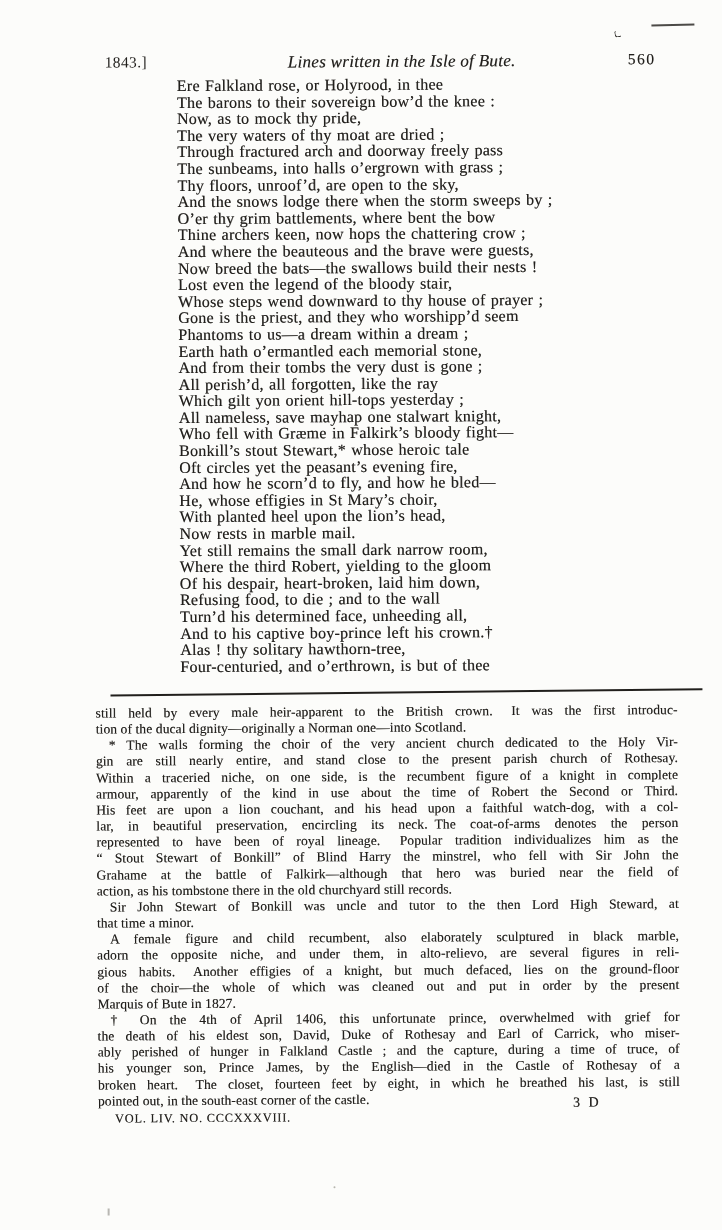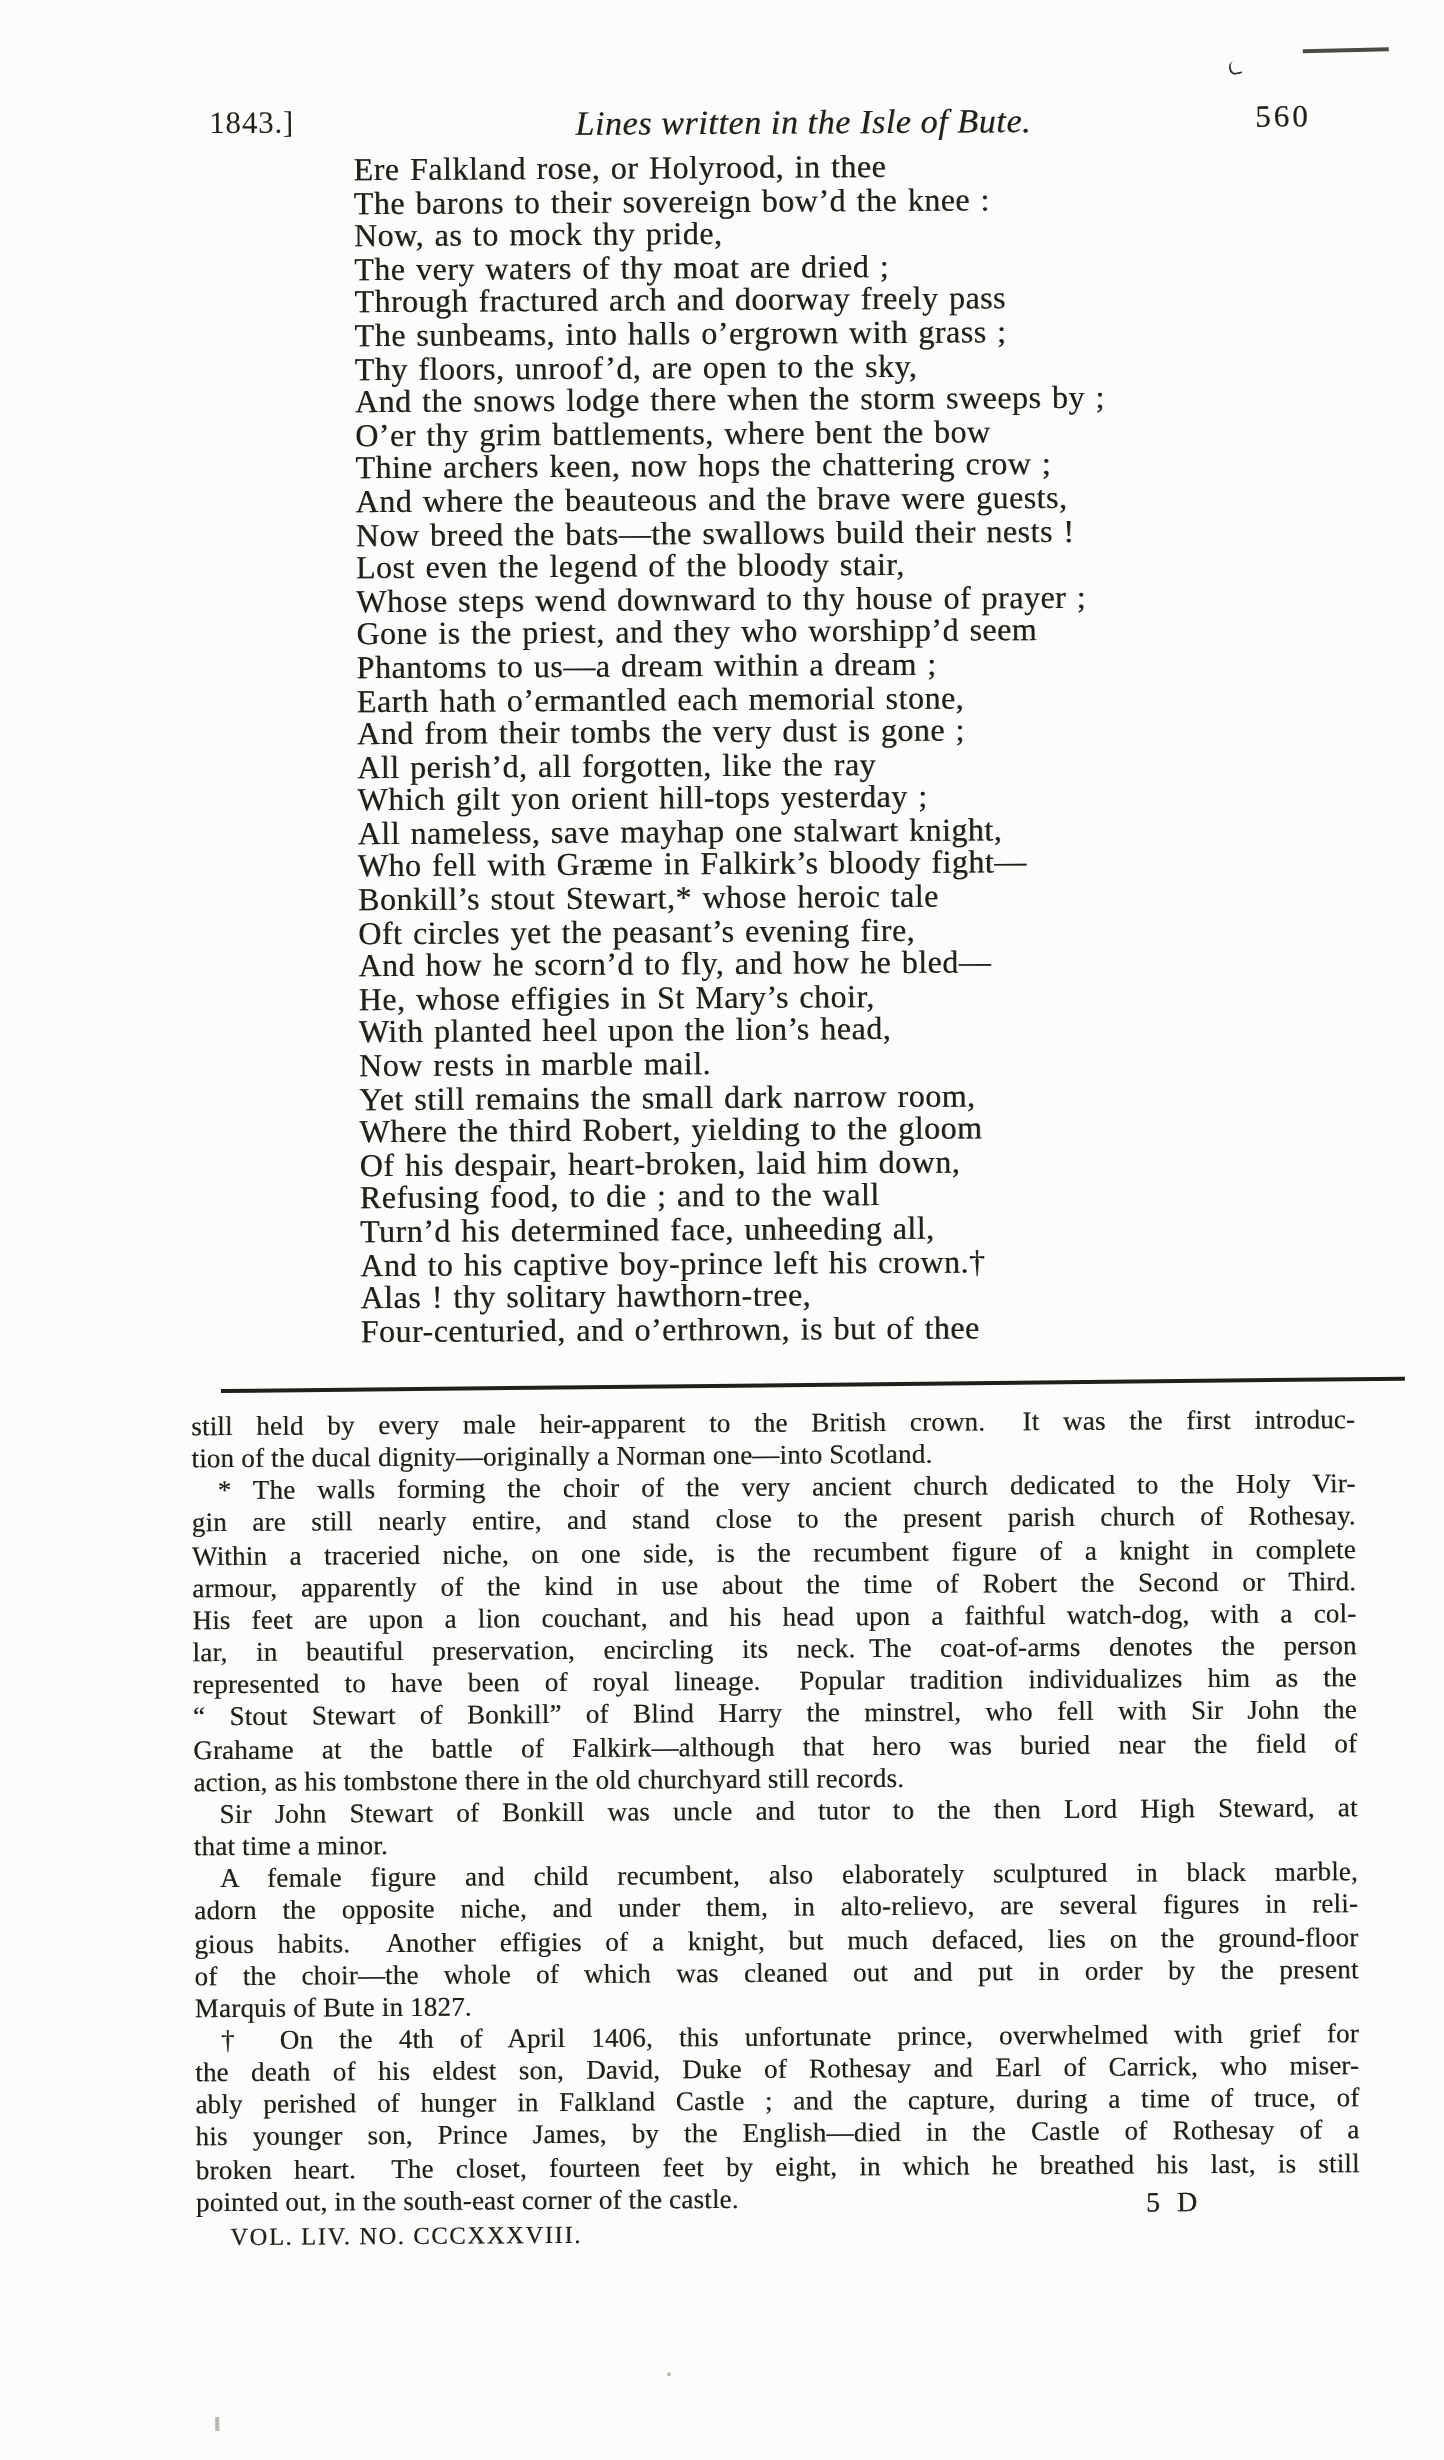--- a/index.html
+++ b/index.html
@@ -144,17 +144,17 @@
         <div class="fn-line">of the choir—the whole of which was cleaned out and put in order by the present</div>
         <div class="fn-line para-end">Marquis of Bute in 1827.</div>
         <div class="fn-line indent">† On the 4th of April 1406, this unfortunate prince, overwhelmed with grief for</div>
         <div class="fn-line">the death of his eldest son, David, Duke of Rothesay and Earl of Carrick, who miser-</div>
         <div class="fn-line">ably perished of hunger in Falkland Castle ; and the capture, during a time of truce, of</div>
         <div class="fn-line">his younger son, Prince James, by the English—died in the Castle of Rothesay of a</div>
         <div class="fn-line">broken heart.  The closet, fourteen feet by eight, in which he breathed his last, is still</div>
         <div class="fn-line para-end">pointed out, in the south-east corner of the castle.</div>
       </div>
 
-    <div class="signature">5 D</div>
+    <div class="signature">3 D</div>
     <div class="volume">VOL. LIV. NO. CCCXXXVIII.</div>
 
   </div>
 </div>
 
 </body></html>

